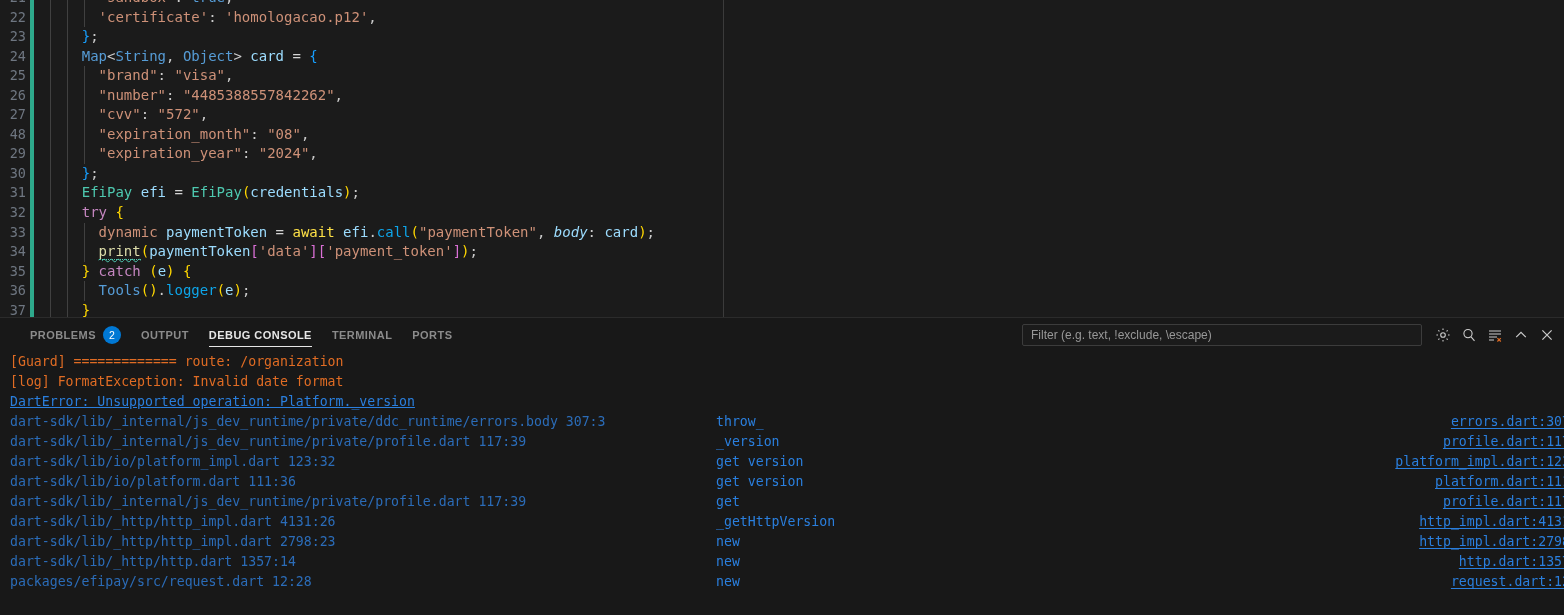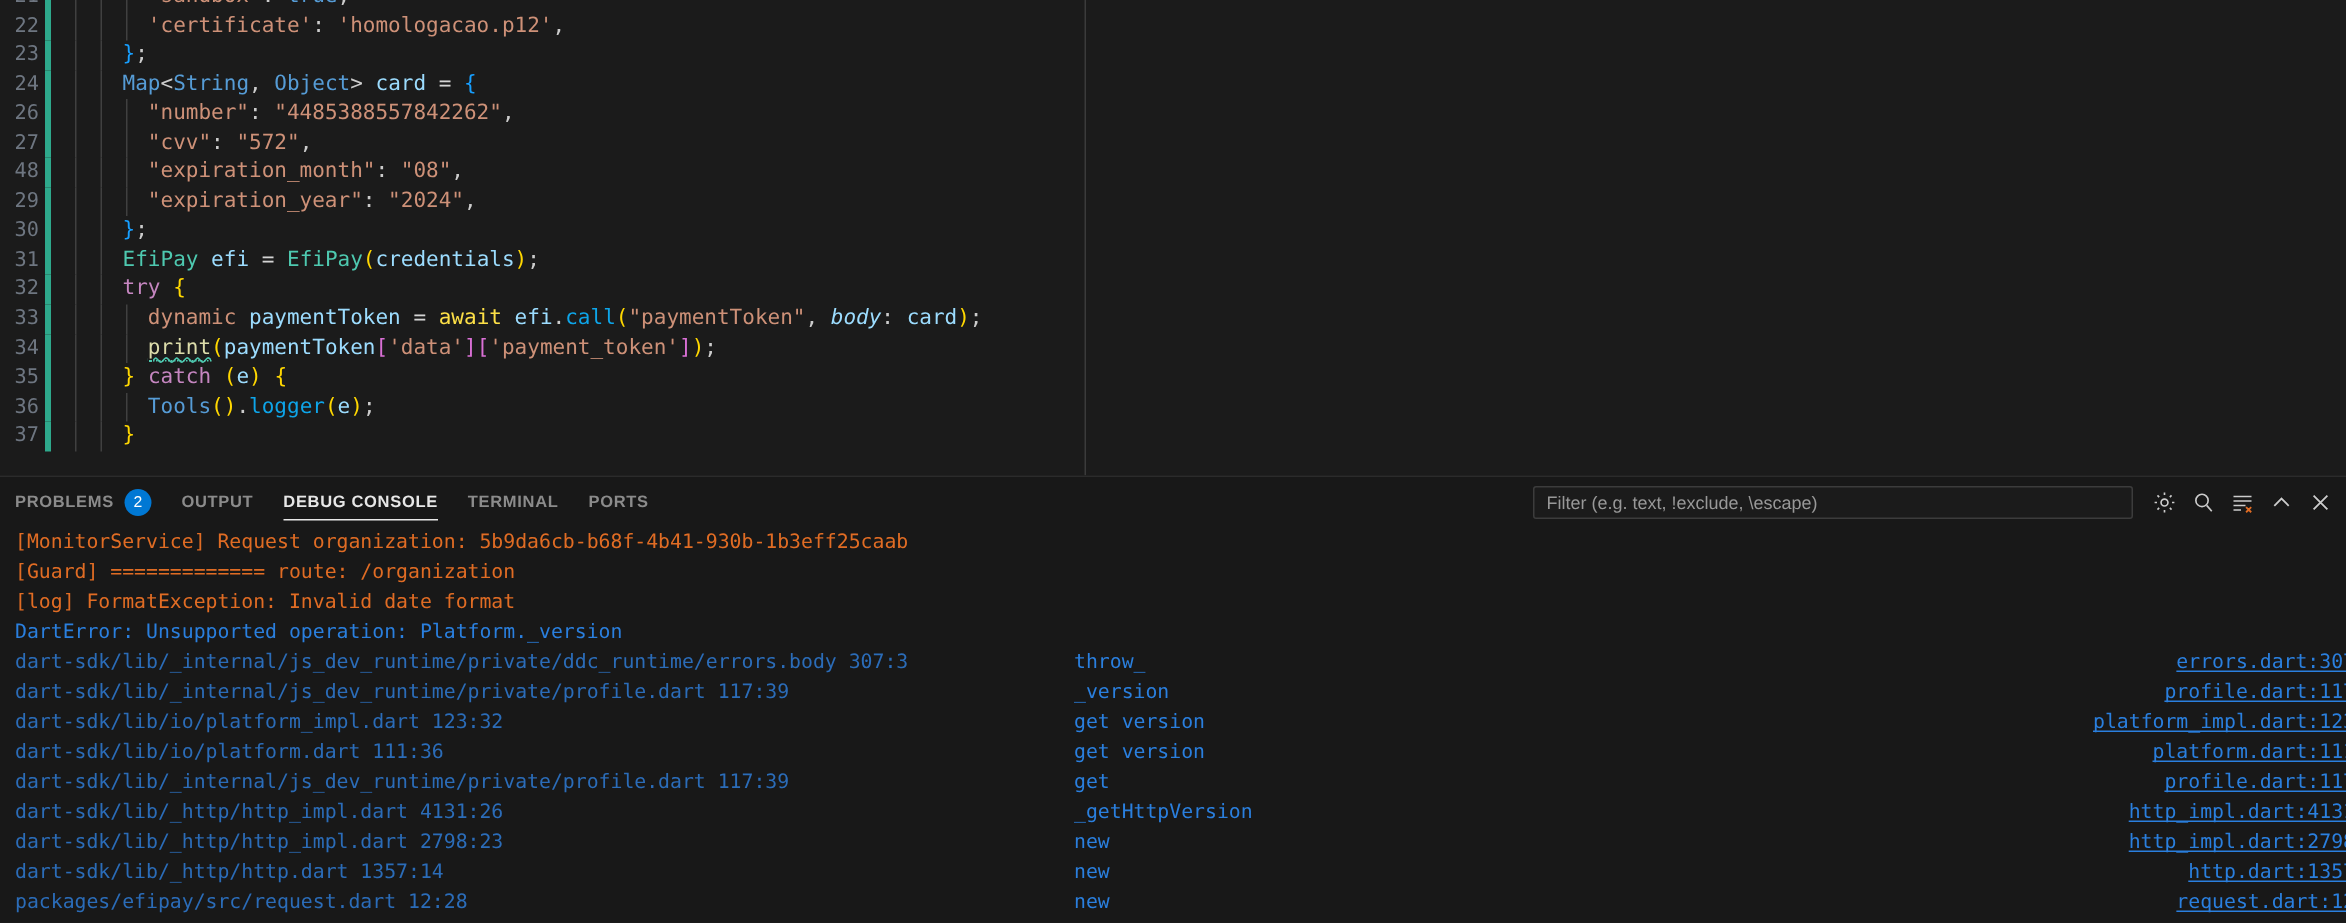--- a/index.html
+++ b/index.html
@@ -114,20 +114,21 @@
     height: 297px;
     background: #181818;
     border-top: 1px solid #2b2b2b;
   }
   .panel-header {
     position: relative;
     height: 34px;
     background: #181818;
     display: flex;
     align-items: center;
+    margin-left: 20px;
   }
   .panel-tabs {
     display: flex;
     align-items: stretch;
     height: 34px;
     padding-left: 0px;
   }
   .panel-tab {
     position: relative;
     display: flex;
@@ -216,21 +217,21 @@
   }
   .console-row {
     position: relative;
     height: 20px;
     line-height: 20px;
     font-family: "DejaVu Sans Mono", monospace;
     font-size: 13.2px;
     white-space: pre;
   }
   .c-warn  { color: #e06c24; }
-  .c-err   { color: #2a7fde; }
+  .c-err   { color: #2a7fde; text-decoration: underline; }
   .c-trace { color: #2b6cb8; }
   .trace-fn {
     position: absolute;
     left: 706px; top: 0;
     color: #2a7fde;
   }
   .trace-src {
     position: absolute;
     right: -6px; top: 0;
     color: #2a7fde;
@@ -244,20 +245,21 @@
 
 <div id="app">
 
   <div class="editor-area">
     <div class="editor-group">
       <div class="code-lines" id="code-lines">
           <div class="code-line"><span class="ln">21</span><span class="gitbar"></span><span class="iguide ig1"></span><span class="iguide ig2"></span><span class="iguide ig3"></span><span class="code-text"><span class="t-plain">      </span><span class="t-str">'sandbox'</span><span class="t-punct">: </span><span class="t-type2">true</span><span class="t-punct">,</span></span></div>
           <div class="code-line"><span class="ln">22</span><span class="gitbar"></span><span class="iguide ig1"></span><span class="iguide ig2"></span><span class="iguide ig3"></span><span class="code-text"><span class="t-plain">      </span><span class="t-str">'certificate'</span><span class="t-punct">: </span><span class="t-str">'homologacao.p12'</span><span class="t-punct">,</span></span></div>
           <div class="code-line"><span class="ln">23</span><span class="gitbar"></span><span class="iguide ig1"></span><span class="iguide ig2"></span><span class="code-text"><span class="t-plain">    </span><span class="t-brk3">}</span><span class="t-punct">;</span></span></div>
           <div class="code-line"><span class="ln">24</span><span class="gitbar"></span><span class="iguide ig1"></span><span class="iguide ig2"></span><span class="code-text"><span class="t-plain">    </span><span class="t-type2">Map</span><span class="t-punct">&lt;</span><span class="t-type2">String</span><span class="t-punct">, </span><span class="t-type2">Object</span><span class="t-punct">&gt; </span><span class="t-var">card</span><span class="t-op"> = </span><span class="t-brk3">{</span></span></div>
+          <div class="code-line"><span class="ln">25</span><span class="gitbar"></span><span class="iguide ig1"></span><span class="iguide ig2"></span><span class="iguide ig3"></span><span class="code-text"><span class="t-plain">      </span><span class="t-str">"brand"</span><span class="t-punct">: </span><span class="t-str">"visa"</span><span class="t-punct">,</span></span></div>
           <div class="code-line"><span class="ln">26</span><span class="gitbar"></span><span class="iguide ig1"></span><span class="iguide ig2"></span><span class="iguide ig3"></span><span class="code-text"><span class="t-plain">      </span><span class="t-str">"number"</span><span class="t-punct">: </span><span class="t-str">"4485388557842262"</span><span class="t-punct">,</span></span></div>
           <div class="code-line"><span class="ln">27</span><span class="gitbar"></span><span class="iguide ig1"></span><span class="iguide ig2"></span><span class="iguide ig3"></span><span class="code-text"><span class="t-plain">      </span><span class="t-str">"cvv"</span><span class="t-punct">: </span><span class="t-str">"572"</span><span class="t-punct">,</span></span></div>
           <div class="code-line"><span class="ln">48</span><span class="gitbar"></span><span class="iguide ig1"></span><span class="iguide ig2"></span><span class="iguide ig3"></span><span class="code-text"><span class="t-plain">      </span><span class="t-str">"expiration_month"</span><span class="t-punct">: </span><span class="t-str">"08"</span><span class="t-punct">,</span></span></div>
           <div class="code-line"><span class="ln">29</span><span class="gitbar"></span><span class="iguide ig1"></span><span class="iguide ig2"></span><span class="iguide ig3"></span><span class="code-text"><span class="t-plain">      </span><span class="t-str">"expiration_year"</span><span class="t-punct">: </span><span class="t-str">"2024"</span><span class="t-punct">,</span></span></div>
           <div class="code-line"><span class="ln">30</span><span class="gitbar"></span><span class="iguide ig1"></span><span class="iguide ig2"></span><span class="code-text"><span class="t-plain">    </span><span class="t-brk3">}</span><span class="t-punct">;</span></span></div>
           <div class="code-line"><span class="ln">31</span><span class="gitbar"></span><span class="iguide ig1"></span><span class="iguide ig2"></span><span class="code-text"><span class="t-plain">    </span><span class="t-type">EfiPay</span><span class="t-plain"> </span><span class="t-var">efi</span><span class="t-op"> = </span><span class="t-type">EfiPay</span><span class="t-brk1">(</span><span class="t-var">credentials</span><span class="t-brk1">)</span><span class="t-punct">;</span></span></div>
           <div class="code-line"><span class="ln">32</span><span class="gitbar"></span><span class="iguide ig1"></span><span class="iguide ig2"></span><span class="code-text"><span class="t-plain">    </span><span class="t-ctrl">try</span><span class="t-plain"> </span><span class="t-brk1">{</span></span></div>
           <div class="code-line"><span class="ln">33</span><span class="gitbar"></span><span class="iguide ig1"></span><span class="iguide ig2"></span><span class="iguide ig3"></span><span class="code-text"><span class="t-plain">      </span><span class="t-dyn">dynamic</span><span class="t-plain"> </span><span class="t-var">paymentToken</span><span class="t-op"> = </span><span class="t-await">await</span><span class="t-plain"> </span><span class="t-var">efi</span><span class="t-punct">.</span><span class="t-fn">call</span><span class="t-brk1">(</span><span class="t-str">"paymentToken"</span><span class="t-punct">, </span><span class="t-param">body</span><span class="t-punct">: </span><span class="t-var">card</span><span class="t-brk1">)</span><span class="t-punct">;</span></span></div>
           <div class="code-line"><span class="ln">34</span><span class="gitbar"></span><span class="iguide ig1"></span><span class="iguide ig2"></span><span class="iguide ig3"></span><span class="code-text"><span class="t-plain">      </span><span class="t-sq">print</span><span class="t-brk1">(</span><span class="t-var">paymentToken</span><span class="t-brk2">[</span><span class="t-str">'data'</span><span class="t-brk2">]</span><span class="t-brk2">[</span><span class="t-str">'payment_token'</span><span class="t-brk2">]</span><span class="t-brk1">)</span><span class="t-punct">;</span></span></div>
           <div class="code-line"><span class="ln">35</span><span class="gitbar"></span><span class="iguide ig1"></span><span class="iguide ig2"></span><span class="code-text"><span class="t-plain">    </span><span class="t-brk1">}</span><span class="t-plain"> </span><span class="t-ctrl">catch</span><span class="t-plain"> </span><span class="t-brk1">(</span><span class="t-var">e</span><span class="t-brk1">)</span><span class="t-plain"> </span><span class="t-brk1">{</span></span></div>
@@ -325,21 +327,20 @@
 
         <div class="act-btn" title="Close Panel" style="margin-right:4px">
           <svg width="16" height="16" viewBox="0 0 16 16" fill="none" stroke="#cccccc" stroke-width="1.2">
             <path d="M3.4 3.4l9.2 9.2M12.6 3.4l-9.2 9.2"></path>
           </svg>
         </div>
       </div>
     </div>
 
     <div class="console" id="console-output">
-        <div class="console-row"><span class="c-warn">[MonitorService] Request organization: 5b9da6cb-b68f-4b41-930b-1b3eff25caab</span></div>
         <div class="console-row"><span class="c-warn">[Guard] ============= route: /organization</span></div>
         <div class="console-row"><span class="c-warn">[log] FormatException: Invalid date format</span></div>
         <div class="console-row"><span class="c-err">DartError: Unsupported operation: Platform._version</span></div>
         <div class="console-row"><span class="c-trace">dart-sdk/lib/_internal/js_dev_runtime/private/ddc_runtime/errors.body 307:3</span><span class="trace-fn">throw_</span><span class="trace-src">errors.dart:307</span></div>
         <div class="console-row"><span class="c-trace">dart-sdk/lib/_internal/js_dev_runtime/private/profile.dart 117:39</span><span class="trace-fn">_version</span><span class="trace-src">profile.dart:117</span></div>
         <div class="console-row"><span class="c-trace">dart-sdk/lib/io/platform_impl.dart 123:32</span><span class="trace-fn">get version</span><span class="trace-src">platform_impl.dart:123</span></div>
         <div class="console-row"><span class="c-trace">dart-sdk/lib/io/platform.dart 111:36</span><span class="trace-fn">get version</span><span class="trace-src">platform.dart:111</span></div>
         <div class="console-row"><span class="c-trace">dart-sdk/lib/_internal/js_dev_runtime/private/profile.dart 117:39</span><span class="trace-fn">get</span><span class="trace-src">profile.dart:117</span></div>
         <div class="console-row"><span class="c-trace">dart-sdk/lib/_http/http_impl.dart 4131:26</span><span class="trace-fn">_getHttpVersion</span><span class="trace-src">http_impl.dart:4131</span></div>
         <div class="console-row"><span class="c-trace">dart-sdk/lib/_http/http_impl.dart 2798:23</span><span class="trace-fn">new</span><span class="trace-src">http_impl.dart:2798</span></div>

